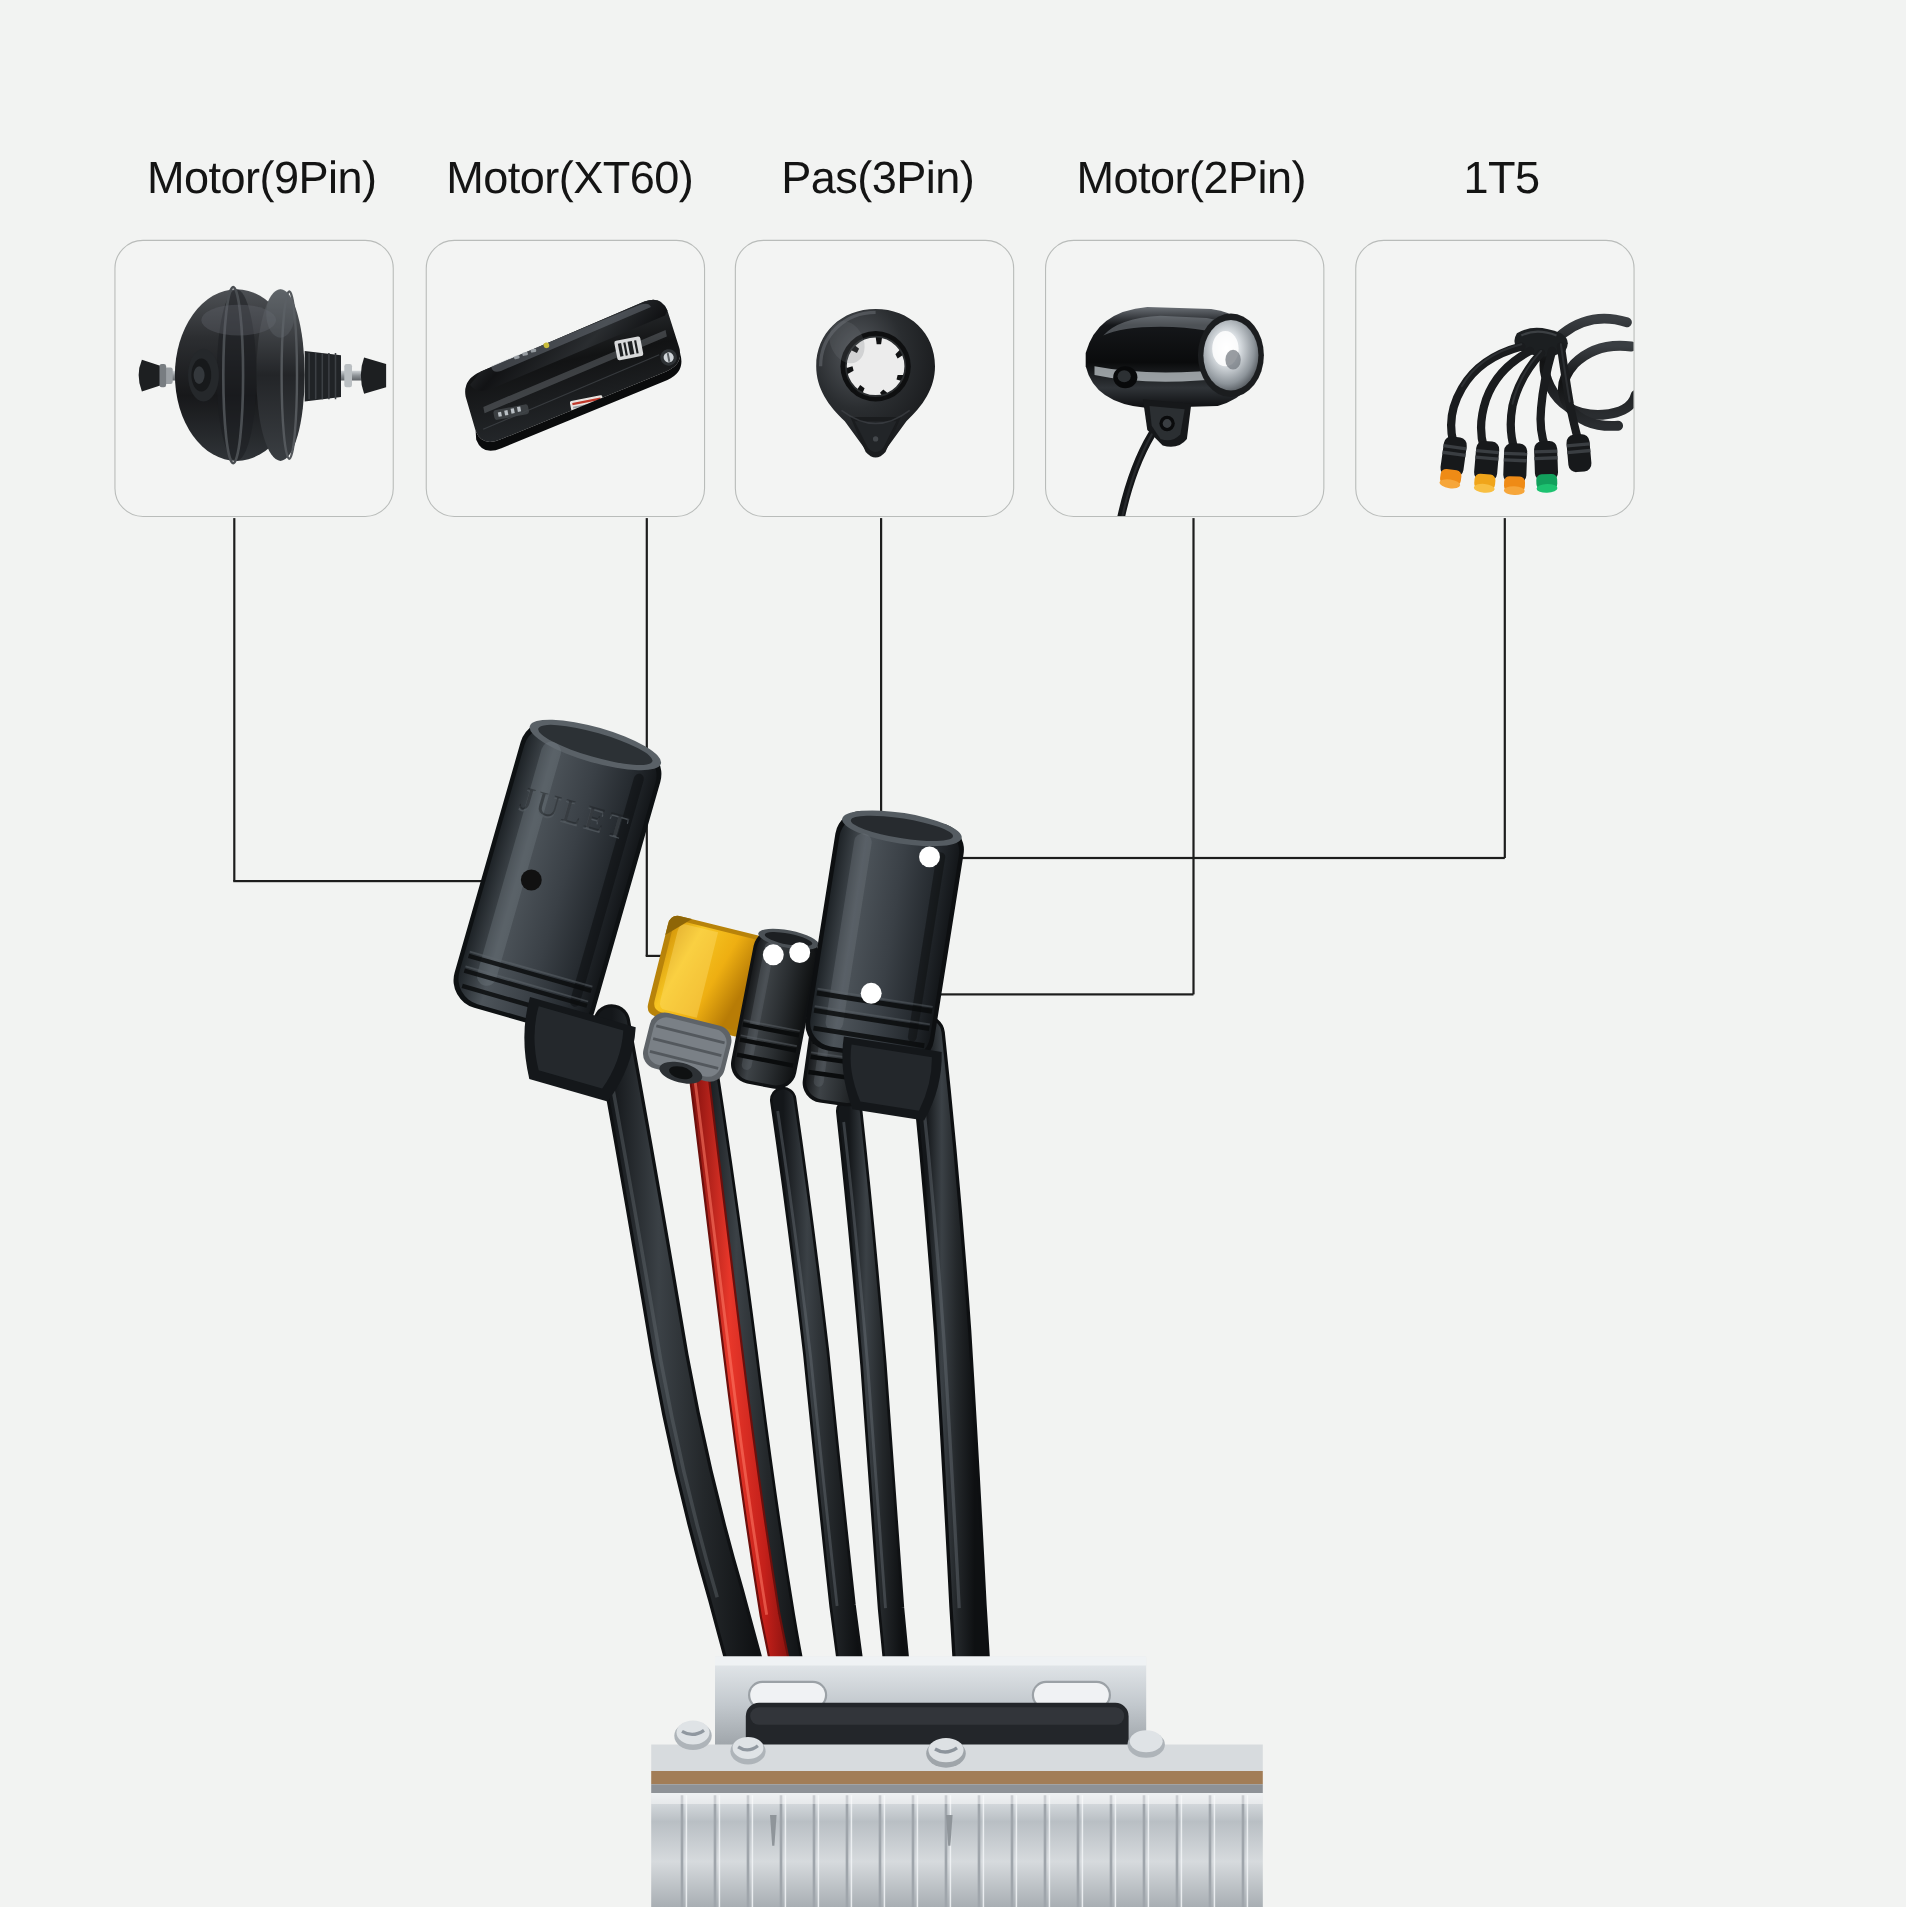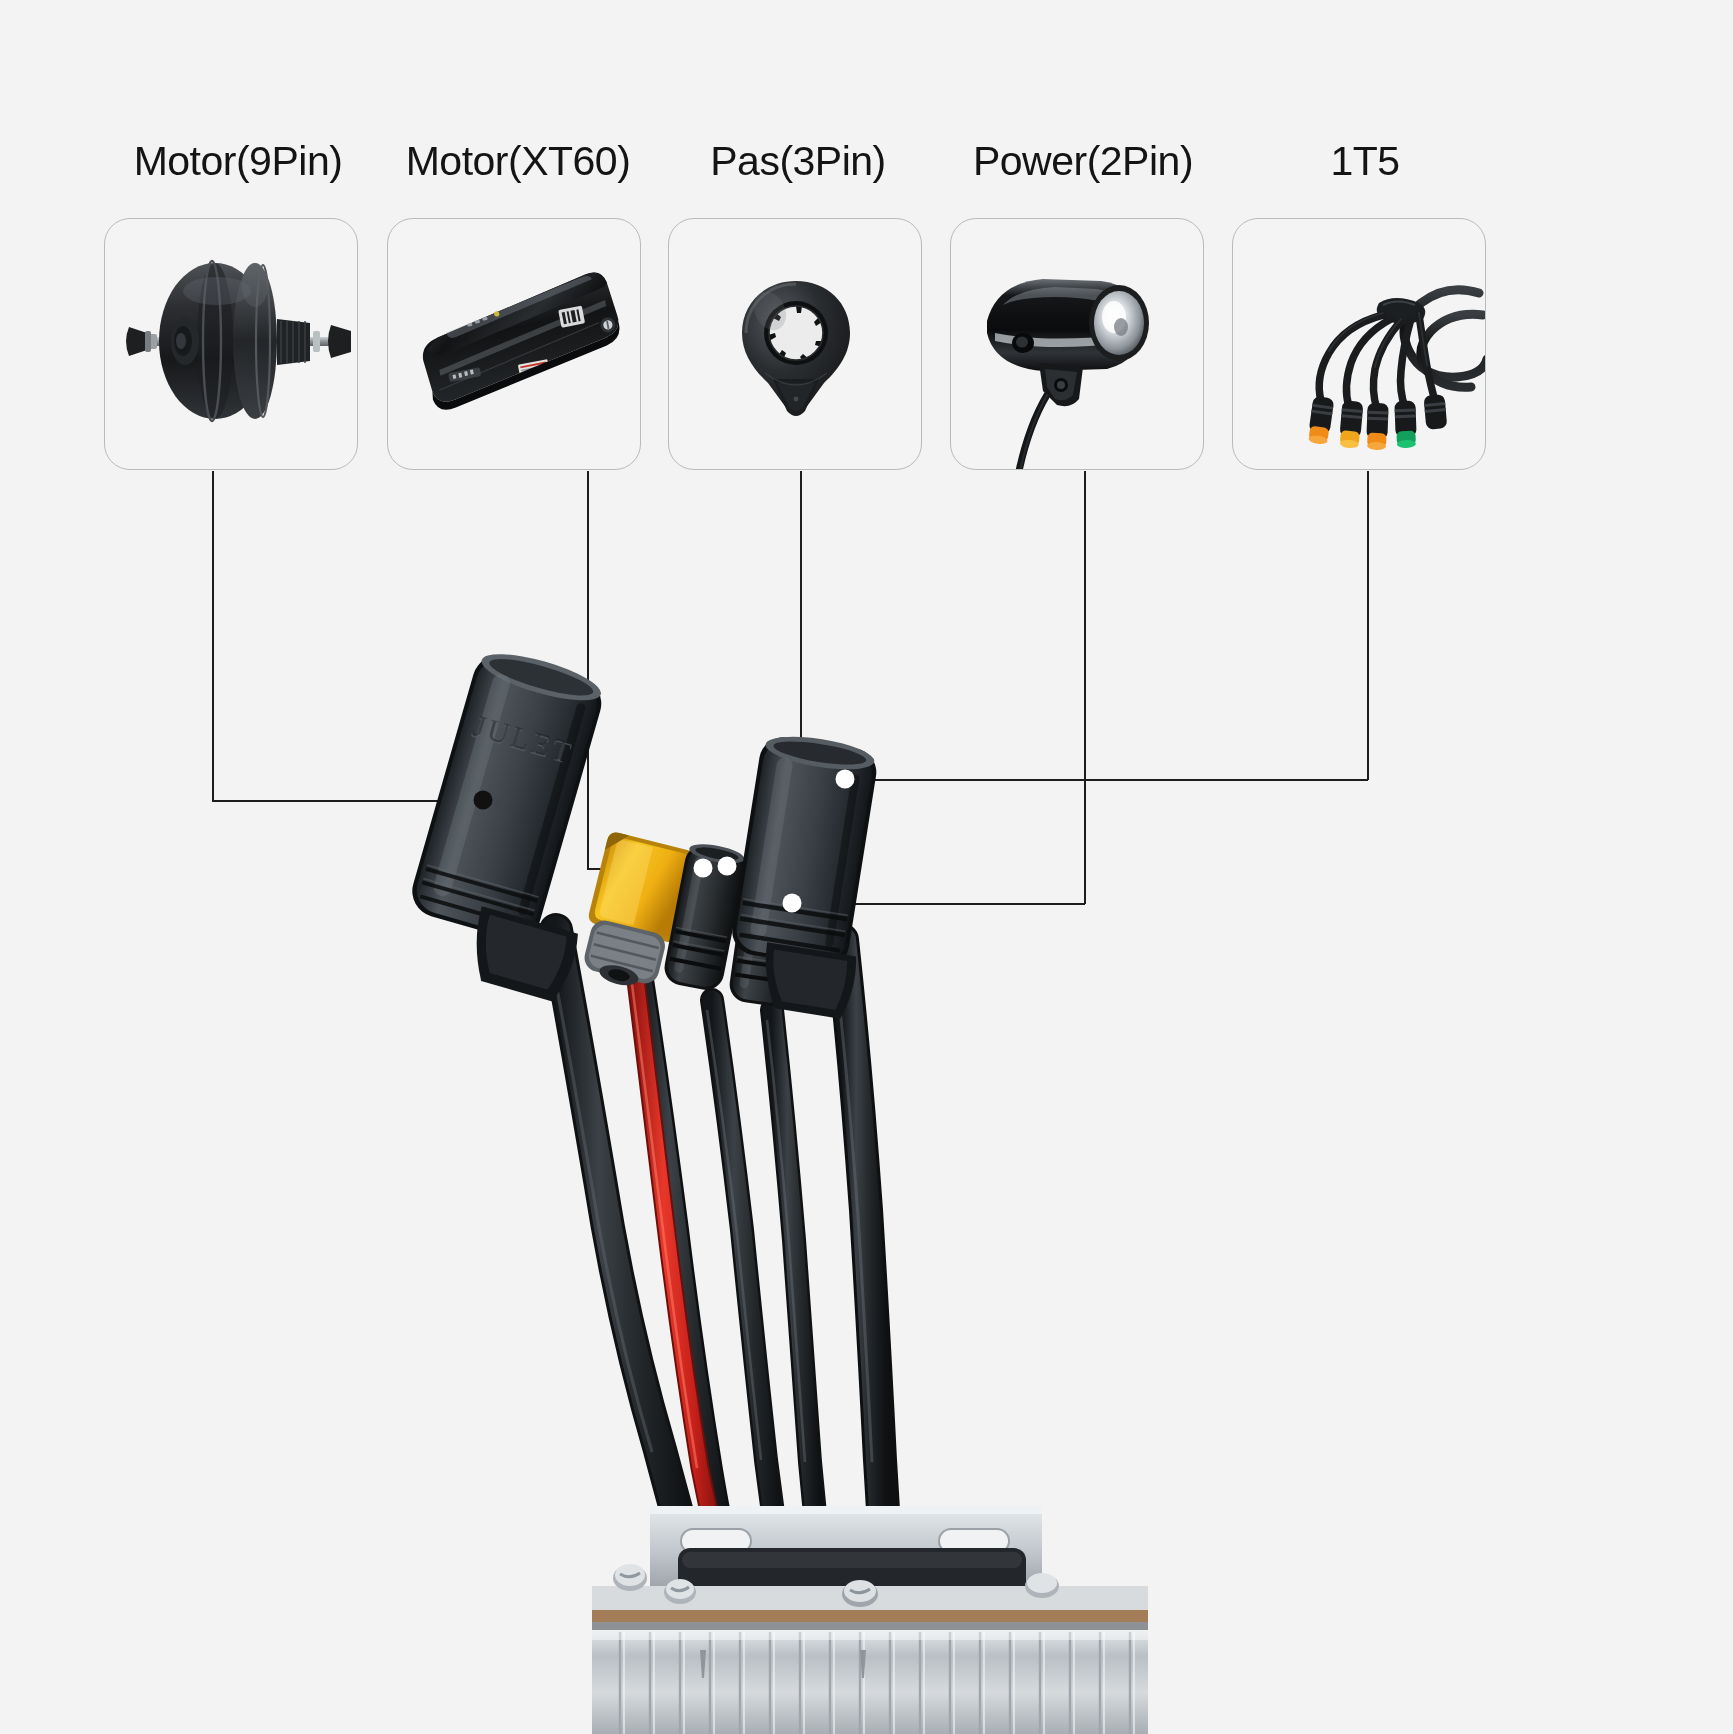--- a/index.html
+++ b/index.html
@@ -77,21 +77,21 @@
 
   svg { display: block; }
 </style>
 </head>
 <body>
 
 <div class="labels">
   <div class="label" style="left:230px">Motor(9Pin)</div>
   <div class="label" style="left:510px">Motor(XT60)</div>
   <div class="label" style="left:790px">Pas(3Pin)</div>
-  <div class="label" style="left:1075px">Power(2Pin)</div>
+  <div class="label" style="left:1075px">Motor(2Pin)</div>
   <div class="label" style="left:1357px">1T5</div>
 </div>
 
 <div class="card" style="left:104px">
   <div class="card-inner">
     <svg width="254" height="252" viewBox="0 0 254 252">
       <defs>
         <linearGradient id="mtrBody" x1="0" y1="0" x2="0" y2="1">
           <stop offset="0" stop-color="#4e5155"></stop>
           <stop offset="0.28" stop-color="#2c2e31"></stop>

